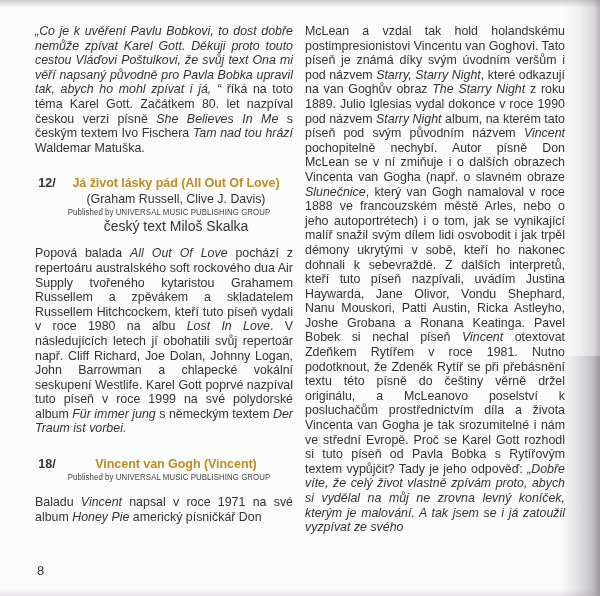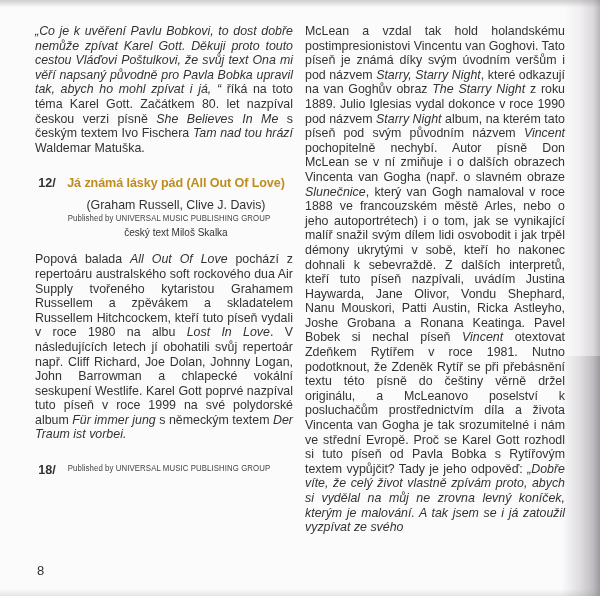--- a/index.html
+++ b/index.html
@@ -48,29 +48,29 @@
     font-size:12.6px;line-height:15px;
   }
   .tmeta{flex:1 1 auto;min-width:0;}
   .ttitle{
     color:var(--accent,#bf8d1f);
     font-weight:bold;
     font-size:12.6px;line-height:15px;
     white-space:nowrap;
     letter-spacing:-0.1px;
   }
-  .twriters{font-size:12.4px;line-height:15px;margin-top:7px;}
+  .twriters{font-size:12.4px;line-height:15px;margin-top:1px;}
   .tpub{
     font-size:8.3px;line-height:11px;
     letter-spacing:0.1px;
     color:#454240;
     transform:scaleX(0.94);transform-origin:left center;
     white-space:nowrap;
   }
-  .tczech{font-size:10px;line-height:15px;margin-top:1px;}
+  .tczech{font-size:14px;line-height:15px;margin-top:1px;}
   .track .jpara{margin-top:12px;}
   #page-number{
     position:absolute;left:37px;top:564px;
     font-size:13px;line-height:14px;
   }
   i{font-style:italic;}
 </style>
 </head>
 <body>
 
@@ -82,36 +82,38 @@
   <div class="edge-bottom"></div>
 
   <div class="col" id="left-col">
 
     <p class="jpara"><i>„Co je k uvěření Pavlu Bobkovi, to dost dobře nemůže zpívat Karel Gott. Děkuji proto touto cestou Vláďovi Poštulkovi, že svůj text Ona mi věří napsaný původně pro Pavla Bobka upravil tak, abych ho mohl zpívat i já, “ </i><span>říká na toto téma Karel Gott. Začátkem 80. let nazpíval českou verzi písně </span><i>She Believes In Me</i><span> s českým textem Ivo Fischera </span><i>Tam nad tou hrází</i><span> Waldemar Matuška.</span></p>
 
     <div class="track">
       <div class="track-head">
         <span class="tnum">12/</span>
         <div class="tmeta">
-          <div class="ttitle">Já známá lásky pád (All Out Of Love)</div>
+          <div class="ttitle">Já život lásky pád (All Out Of Love)</div>
           <div class="twriters">(Graham Russell, Clive J. Davis)</div>
           <div class="tpub">Published by UNIVERSAL MUSIC PUBLISHING GROUP</div>
           <div class="tczech">český text Miloš Skalka</div>
         </div>
       </div>
       <p class="jpara"><span>Popová balada </span><i>All Out Of Love</i><span> pochází z repertoáru australského soft rockového dua Air Supply tvořeného kytaristou Grahamem Russellem a zpěvákem a skladatelem Russellem Hitchcockem, kteří tuto píseň vydali v roce 1980 na albu </span><i>Lost In Love</i><span>. V následujících letech jí obohatili svůj repertoár např. Cliff Richard, Joe Dolan, Johnny Logan, John Barrowman a chlapecké vokální seskupení Westlife. Karel Gott poprvé nazpíval tuto píseň v roce 1999 na své polydorské album </span><i>Für immer jung</i><span> s německým textem </span><i>Der Traum ist vorbei.</i></p>
     </div>
 
     <div class="track">
       <div class="track-head">
         <span class="tnum">18/</span>
         <div class="tmeta">
+          <div class="ttitle">Vincent van Gogh (Vincent)</div>
           <div class="tpub">Published by UNIVERSAL MUSIC PUBLISHING GROUP</div>
         </div>
       </div>
+      <p class="jpara"><span>Baladu </span><i>Vincent</i><span> napsal v roce 1971 na své album </span><i>Honey Pie</i><span> americký písničkář Don</span></p>
     </div>
 
   </div>
 
   <div class="col" id="right-col">
     <p class="jpara"><span>McLean a vzdal tak hold holandskému postimpresionistovi Vincentu van Goghovi. Tato píseň je známá díky svým úvodním veršům i pod názvem </span><i>Starry, Starry Night</i><span>, které odkazují na van Goghův obraz </span><i>The Starry Night</i><span> z roku 1889. Julio Iglesias vydal dokonce v roce 1990 pod názvem </span><i>Starry Night</i><span> album, na kterém tato píseň pod svým původním názvem </span><i>Vincent</i><span> pochopitelně nechybí. Autor písně Don McLean se v ní zmiňuje i o dalších obrazech Vincenta van Gogha (např. o slavném obraze </span><i>Slunečnice</i><span>, který van Gogh namaloval v roce 1888 ve francouzském městě Arles, nebo o jeho autoportrétech) i o tom, jak se vynikající malíř snažil svým dílem lidi osvobodit i jak trpěl démony ukrytými v sobě, kteří ho nakonec dohnali k sebevraždě. Z dalších interpretů, kteří tuto píseň nazpívali, uvádím Justina Haywarda, Jane Olivor, Vondu Shephard, Nanu Mouskori, Patti Austin, Ricka Astleyho, Joshe Grobana a Ronana Keatinga. Pavel Bobek si nechal píseň </span><i>Vincent</i><span> otextovat Zdeňkem Rytířem v roce 1981. Nutno podotknout, že Zdeněk Rytíř se při přebásnění textu této písně do češtiny věrně držel originálu, a McLeanovo poselství k posluchačům prostřednictvím díla a života Vincenta van Gogha je tak srozumitelné i nám ve střední Evropě. Proč se Karel Gott rozhodl si tuto píseň od Pavla Bobka s Rytířovým textem vypůjčit? Tady je jeho odpověď: </span><i>„Dobře víte, že celý život vlastně zpívám proto, abych si vydělal na můj ne zrovna levný koníček, kterým je malování. A tak jsem se i já zatoužil vyzpívat ze svého</i></p>
   </div>
 
   <div id="page-number">8</div>
 

